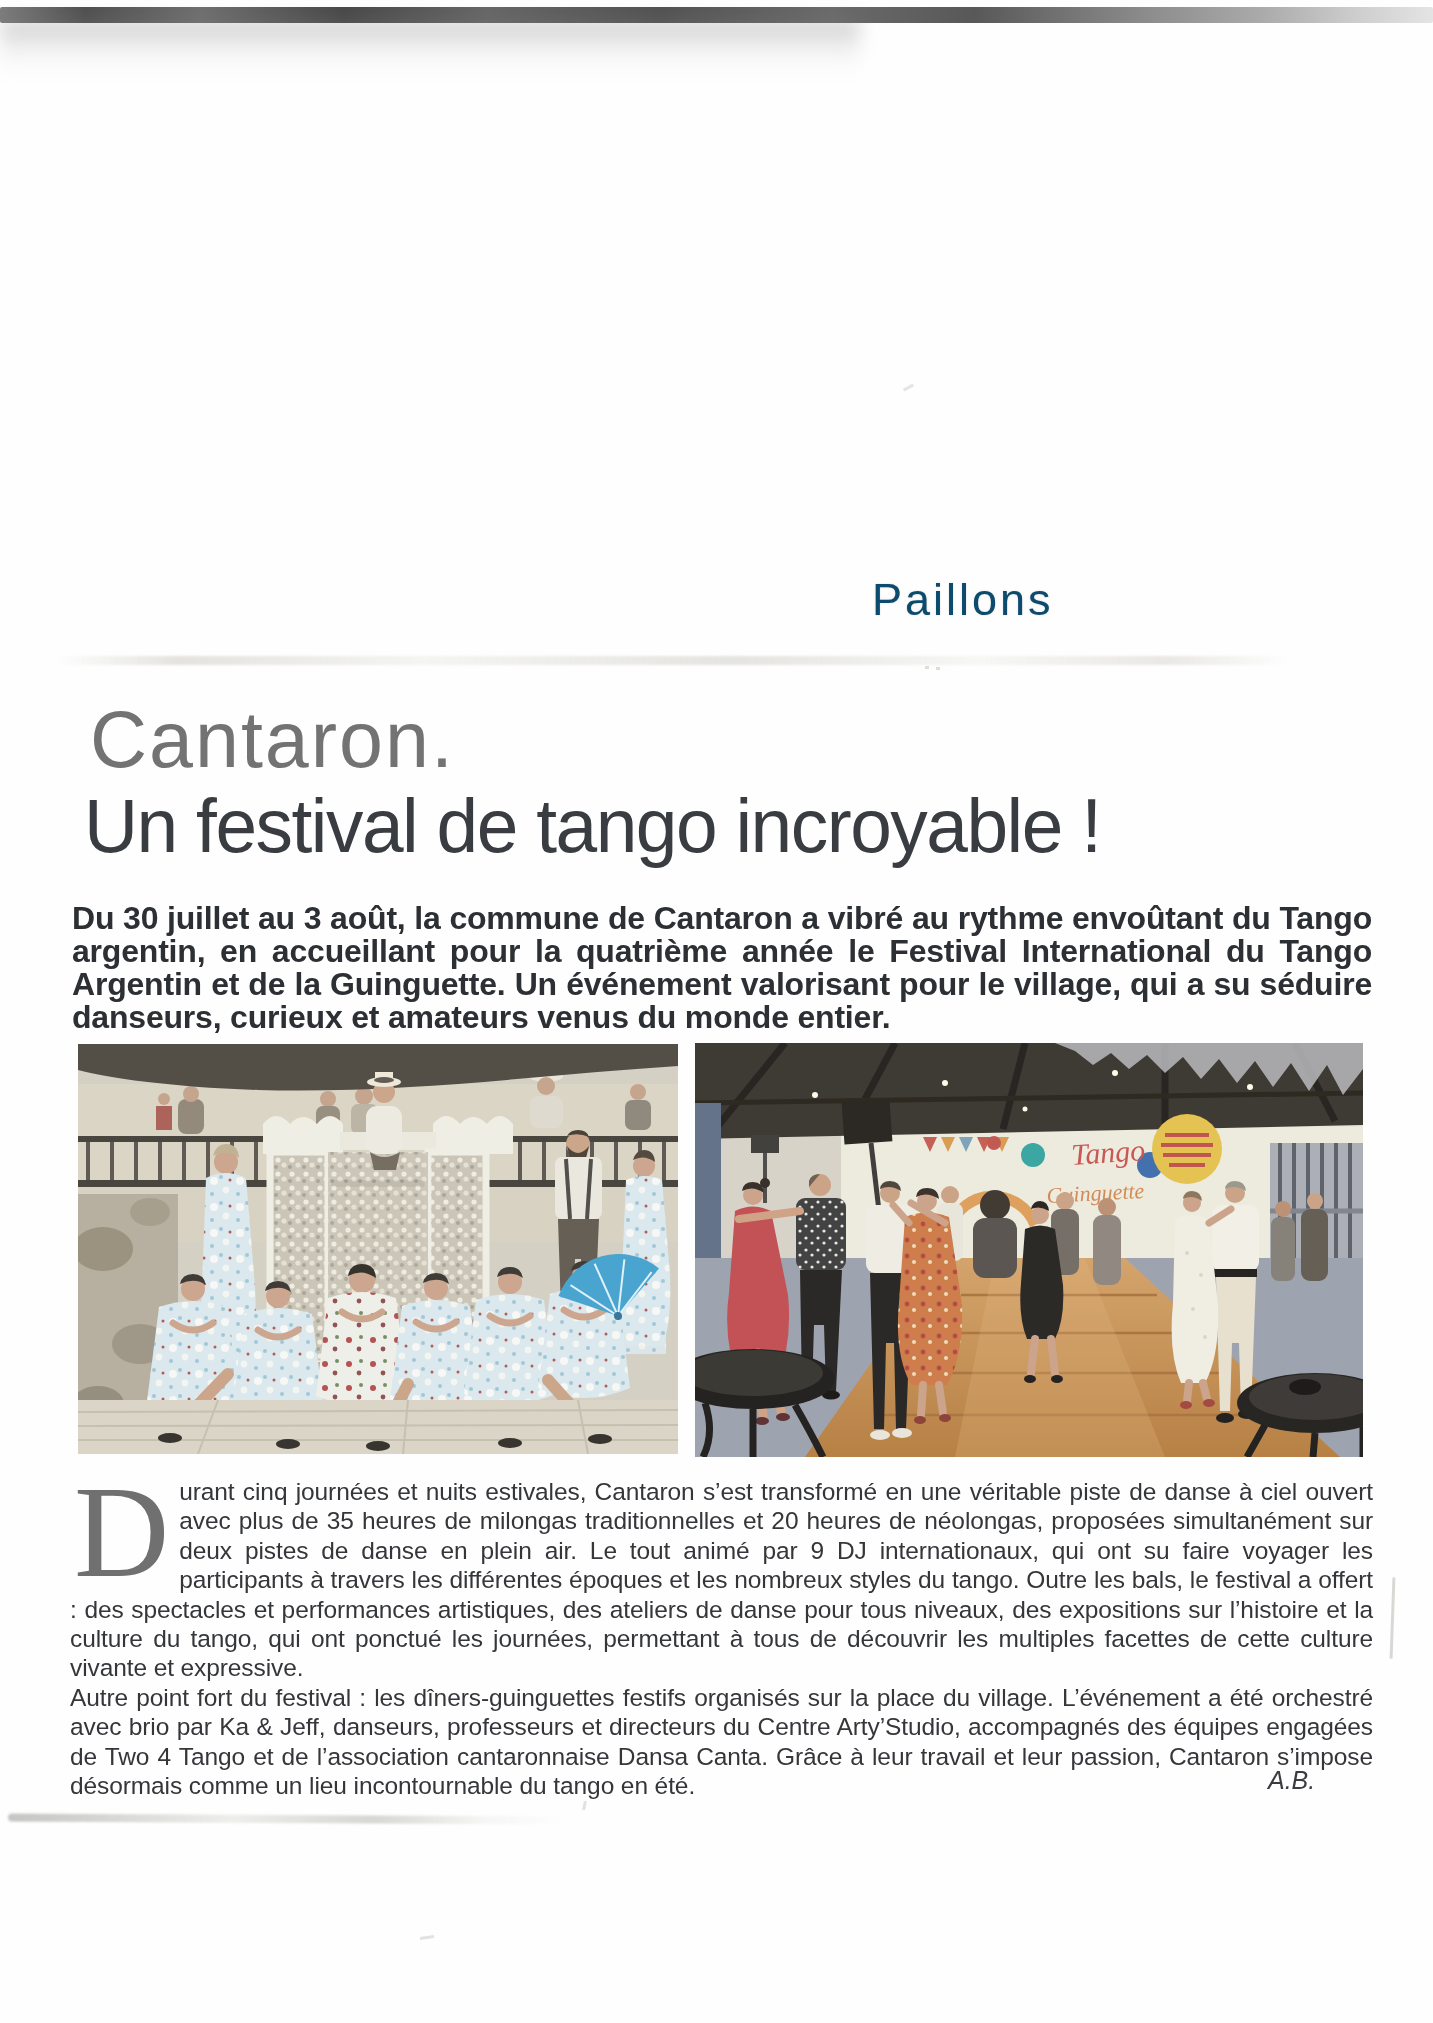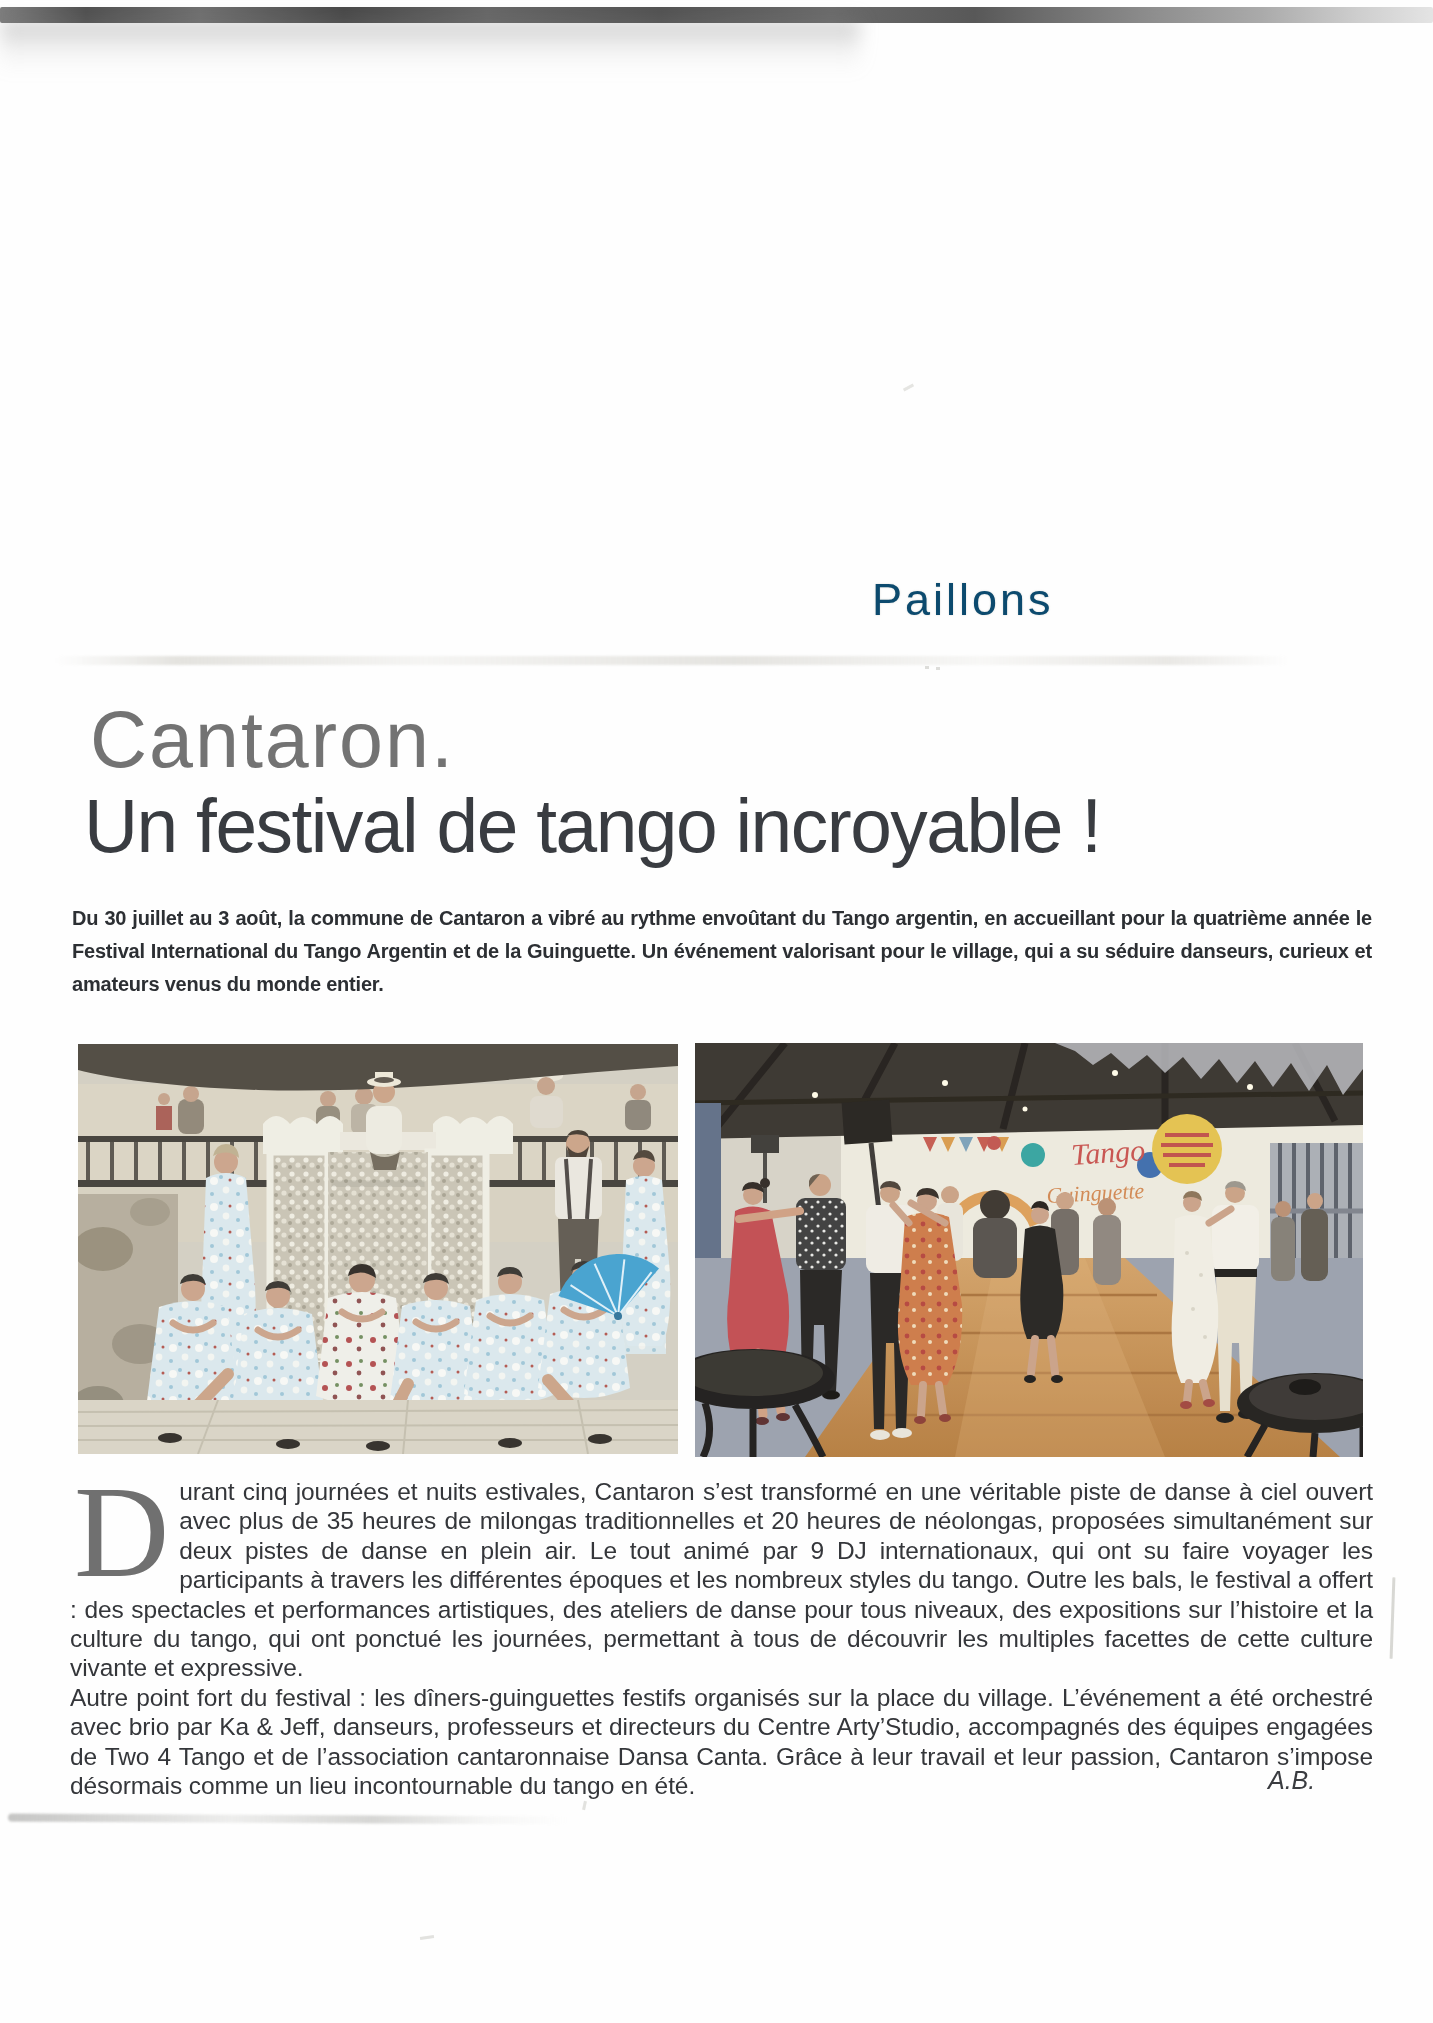--- a/index.html
+++ b/index.html
@@ -20,21 +20,21 @@
       rgba(199,197,189,.45) 55%,rgba(218,216,208,.18) 75%,rgba(203,200,192,.4) 90%,rgba(210,208,200,0));
     filter:blur(1px);}
   .artifact{position:absolute;background:#cfcfca;}
 
   
   .section-label{position:absolute;left:850px;top:574px;font-size:45px;letter-spacing:3px;
     color:#0c4a6e;text-shadow:0 0 2px rgba(212,212,207,.9);margin-left:22px;}
   .kicker{position:absolute;left:90px;top:700px;font-size:79px;line-height:1.0;letter-spacing:2px;}
   .headline{position:absolute;left:84px;top:788px;width:1280px;font-size:76px;line-height:1.0;
     letter-spacing:-1.5px;transform:scaleX(.985);transform-origin:left;}
-  .intro{position:absolute;left:72px;top:902px;width:1300px;font-size:20px;line-height:33px;
+  .intro{position:absolute;left:72px;top:902px;width:1300px;font-size:32px;line-height:33px;
     font-weight:bold;color:#2c2f33;text-align:justify;letter-spacing:-.2px;}
 
   
   .photo{position:absolute;overflow:hidden;background:#d8d4c8;}
   .photo svg{display:block;}
   .photo-left{left:78px;top:1044px;width:600px;height:410px;}
   .photo-right{left:695px;top:1043px;width:668px;height:414px;}
 
   
   .body-copy{position:absolute;left:70px;top:1477px;width:1303px;font-size:24.5px;line-height:29.4px;

